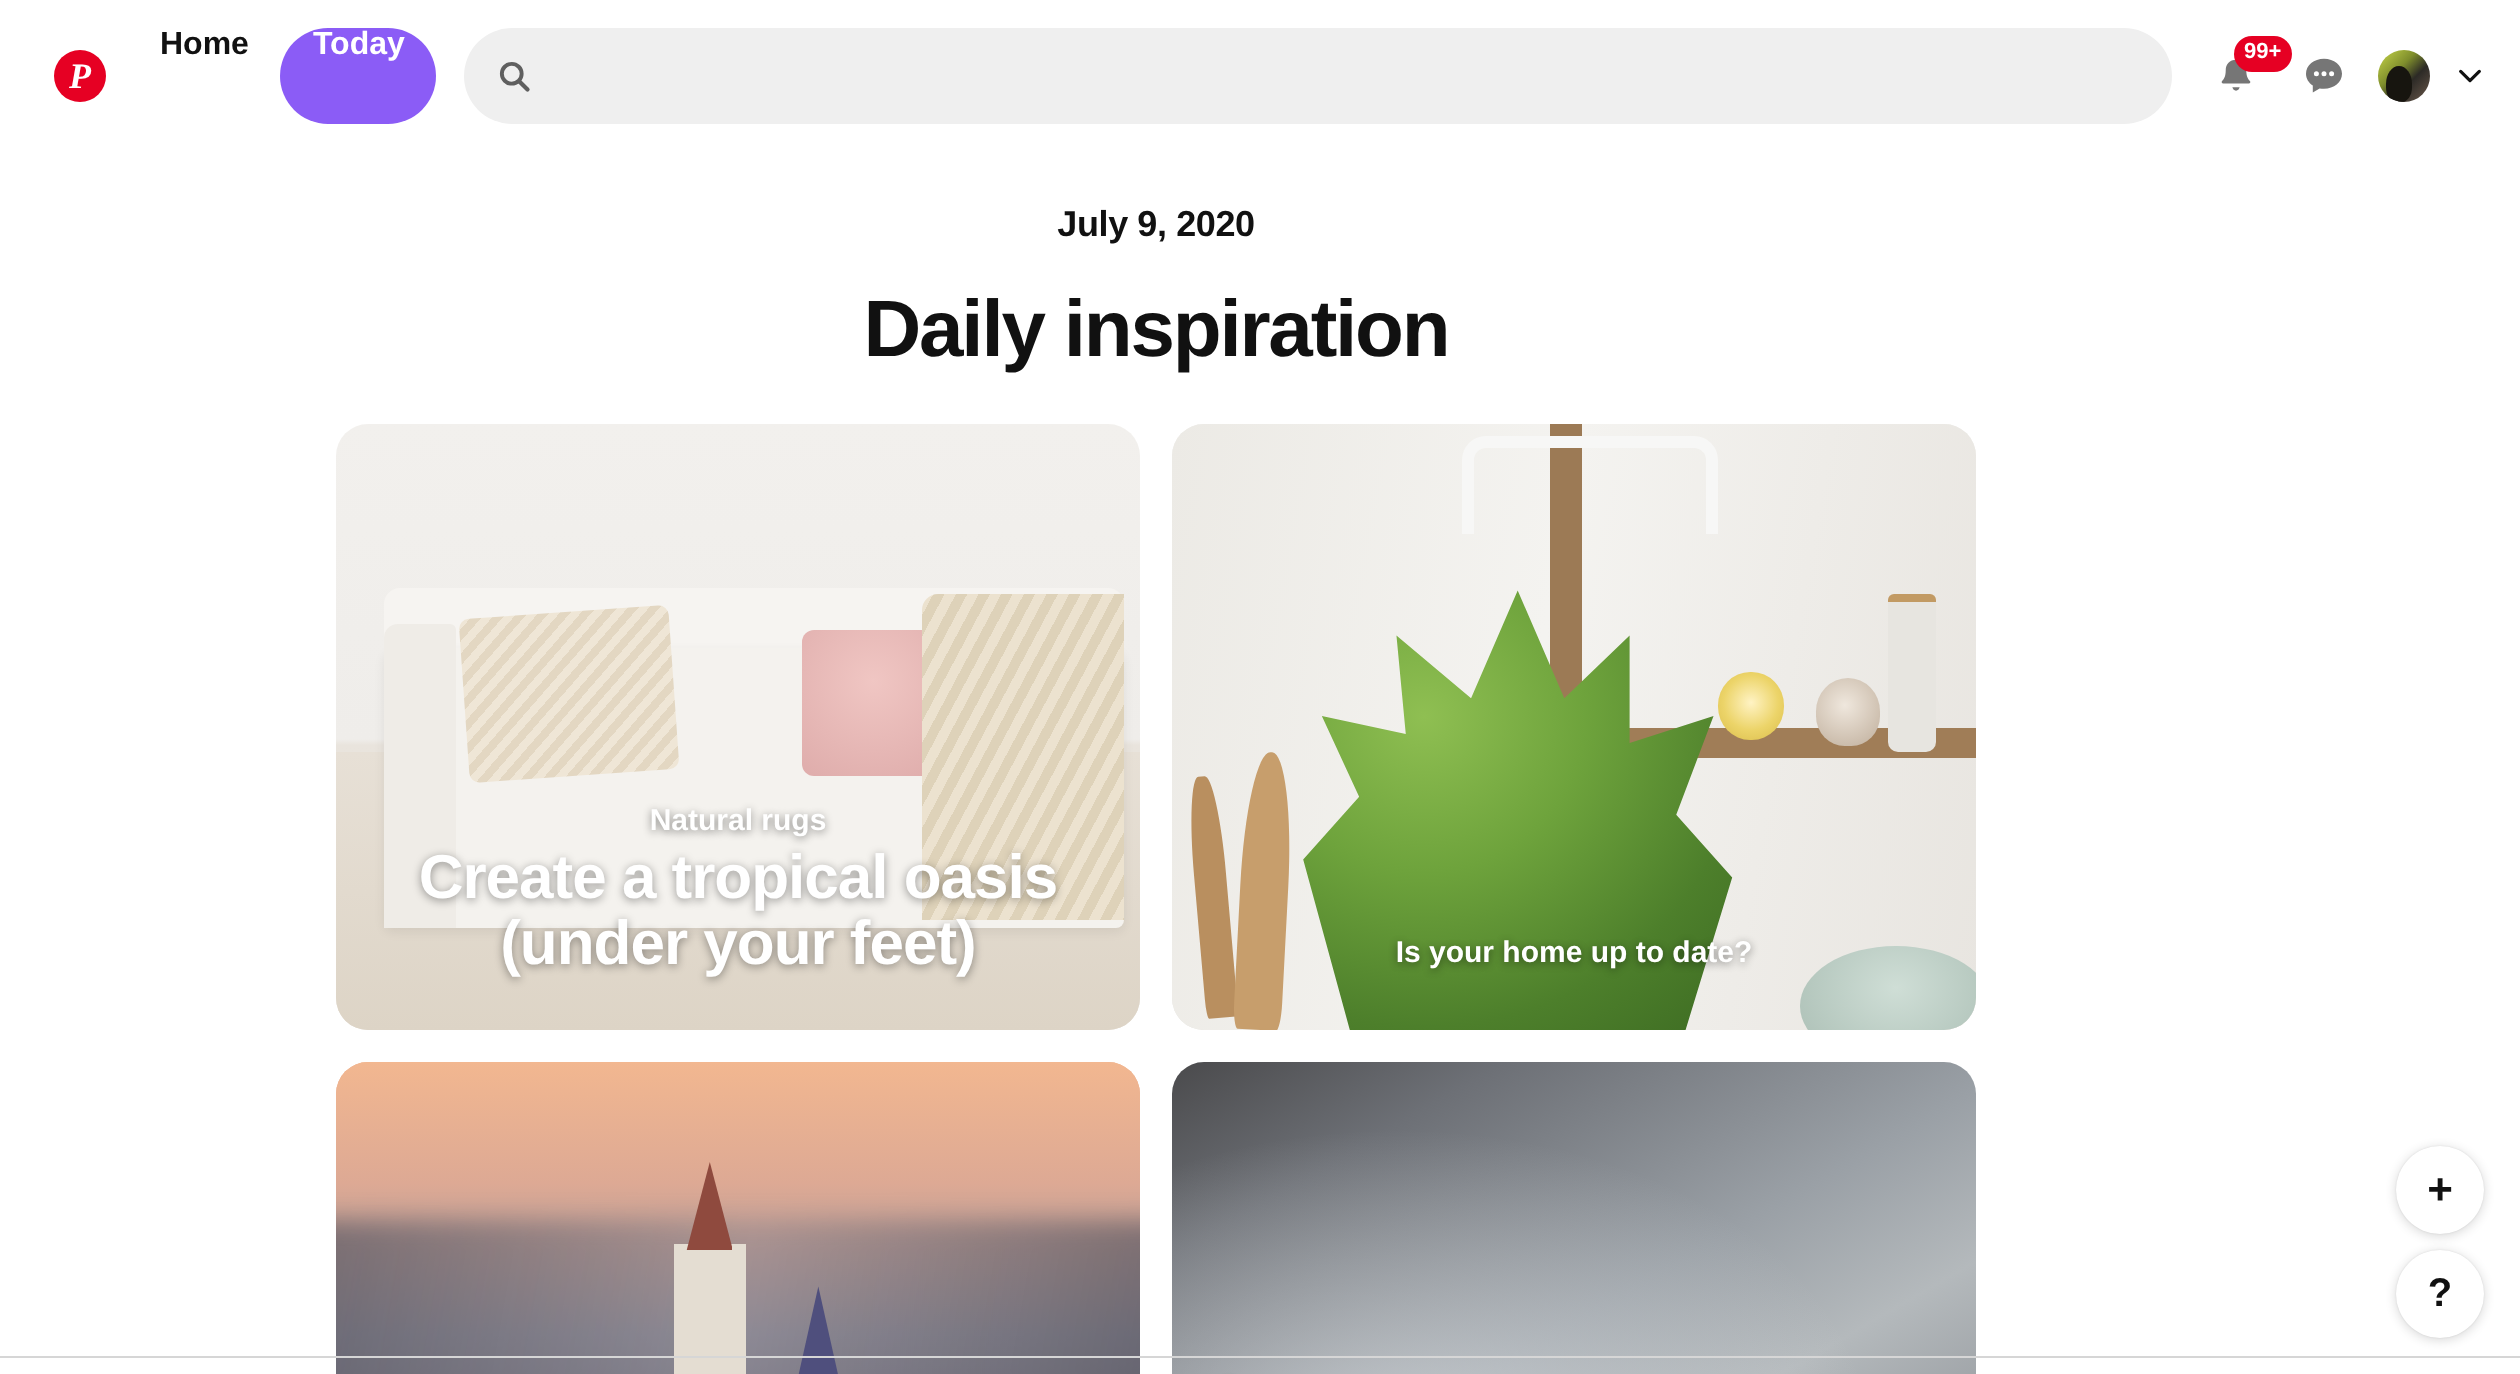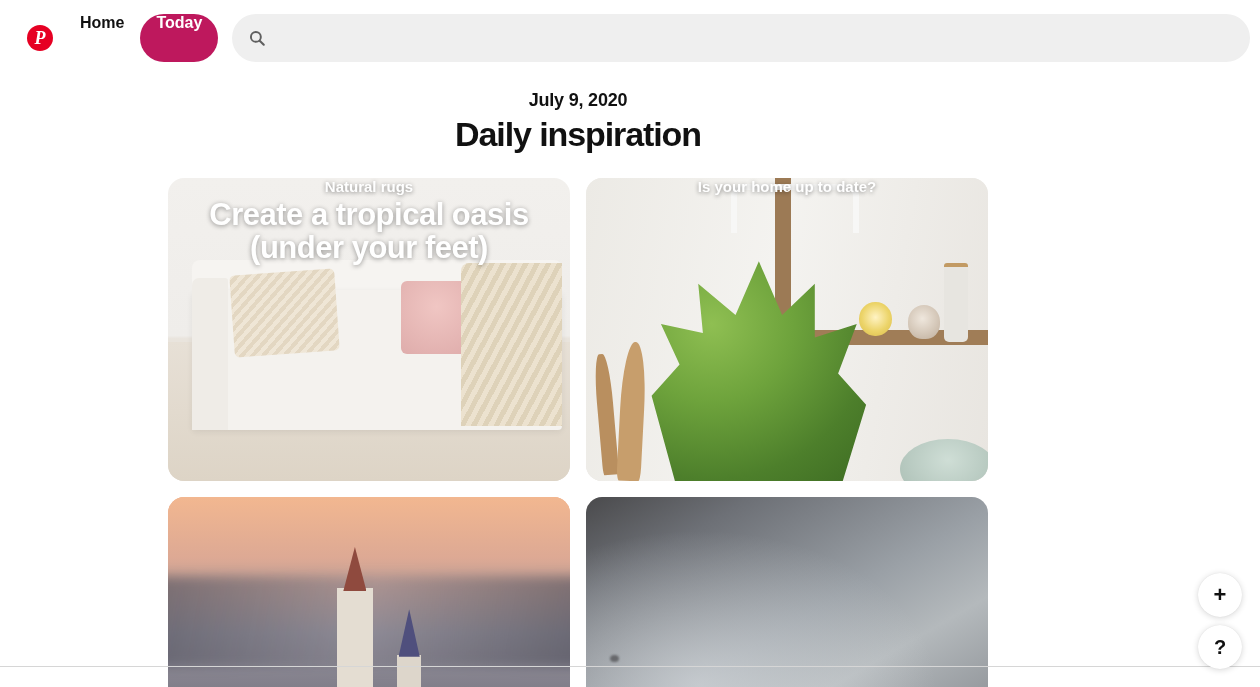--- a/index.html
+++ b/index.html
@@ -29,21 +29,21 @@
     color: #ffffff; font-size: 18px; font-weight: bold;
     font-family: "Liberation Serif", serif; font-style: italic;
     line-height: 1; padding-bottom: 1px;
   }
   .nav-link {
     height: 48px; padding: 0 16px;
     display: flex; align-items: flex-start; justify-content: center;
     font-size: 16px; font-weight: bold; color: #111111;
     border-radius: 24px; cursor: pointer; white-space: nowrap;
   }
-  .nav-link.active { background: #be185d; color: #ffffff; }
+  .nav-link.active { background: #8b5cf6; color: #ffffff; }
 
   .search-wrap {
     flex: 1; margin-left: 14px; margin-right: 10px;
     height: 48px; position: relative;
   }
   .search-box {
     width: 100%; height: 48px;
     background: #efefef; border-radius: 24px;
     display: flex; align-items: center; padding: 0 16px;
     cursor: text;
@@ -76,45 +76,45 @@
     background: linear-gradient(135deg, #c9d84a 0%, #7f8e2c 38%, #2c2a26 62%, #6d5a4c 100%);
   }
   .avatar::after {
     content: ""; position: absolute; left: 4px; top: 8px;
     width: 13px; height: 18px; border-radius: 50% 50% 40% 40%;
     background: #17150f;
   }
   .chev-btn { width: 30px; height: 48px; display: flex; align-items: center; justify-content: center; cursor: pointer; }
 
   
-  .main { position: absolute; top: 64px; left: 0; width: 1156px; height: 611px; }
+  .main { position: absolute; top: 76px; left: 0; width: 1156px; height: 611px; }
   .date-line {
     text-align: center; font-size: 18px; font-weight: bold;
     color: #111111; letter-spacing: -0.2px; padding-top: 26px;
   }
   .page-title {
-    text-align: center; font-size: 34px; font-weight: bold;
-    color: #111111; letter-spacing: -1.1px; margin-top: 4px;
+    text-align: center; font-size: 40px; font-weight: bold;
+    color: #111111; letter-spacing: -1.1px; margin-top: 20px;
   }
 
   .grid {
     width: 820px; margin: 0 auto; margin-top: 24px;
     display: grid;
     grid-template-columns: 402px 402px;
     column-gap: 16px; row-gap: 16px;
   }
   .card {
     position: relative; width: 402px; height: 303px;
     border-radius: 16px; overflow: hidden; cursor: pointer;
   }
   .card-media { position: absolute; inset: 0; }
   .card-overlay {
     position: absolute; left: 0; right: 0; bottom: 0; top: 0;
     display: flex; flex-direction: column; align-items: center;
-    justify-content: flex-start; padding: 0 20px 26px;
+    justify-content: flex-end; padding: 0 20px 26px;
     text-align: center;
   }
   .card-eyebrow {
     color: #ffffff; font-size: 15px; font-weight: bold;
     text-shadow: 0 1px 4px rgba(0,0,0,.45); margin-bottom: 4px;
   }
   .card-heading {
     color: #ffffff; font-size: 31px; font-weight: bold;
     line-height: 1.06; letter-spacing: -0.5px;
     text-shadow: 0 1px 5px rgba(0,0,0,.4);
@@ -193,20 +193,50 @@
 
   <div class="search-wrap">
     <div class="search-box">
       <svg class="search-icon" viewBox="0 0 24 24">
         <circle cx="10.5" cy="10.5" r="6.6" fill="none" stroke="#5f5f5f" stroke-width="2.6"></circle>
         <line x1="15.6" y1="15.6" x2="21" y2="21" stroke="#5f5f5f" stroke-width="2.8" stroke-linecap="round"></line>
       </svg>
     </div>
   </div>
 
+  <div class="hdr-actions">
+
+    <div class="icon-btn">
+      <svg width="22" height="24" viewBox="0 0 24 24">
+        <path d="M12 3.2c-3.4 0-5.6 2.4-5.6 5.6 0 4.2-1.5 5.2-2.1 6.1-.3.5 0 1.2.7 1.2h14c.7 0 1-.7.7-1.2-.6-.9-2.1-1.9-2.1-6.1 0-3.2-2.2-5.6-5.6-5.6z" fill="#767676"></path>
+        <path d="M10 18.2c.3 1.1 1 1.8 2 1.8s1.7-.7 2-1.8z" fill="#767676"></path>
+      </svg>
+      <span class="badge">99+</span>
+    </div>
+
+    <div class="icon-btn">
+      <svg width="24" height="24" viewBox="0 0 24 24">
+        <path d="M12 3.4c-5 0-9 3.3-9 7.5 0 2.4 1.3 4.5 3.4 5.9v3.5l3.4-2.1c.7.1 1.4.2 2.2.2 5 0 9-3.3 9-7.5s-4-7.5-9-7.5z" fill="#767676"></path>
+        <circle cx="8.2" cy="10.9" r="1.25" fill="#ffffff"></circle>
+        <circle cx="12" cy="10.9" r="1.25" fill="#ffffff"></circle>
+        <circle cx="15.8" cy="10.9" r="1.25" fill="#ffffff"></circle>
+      </svg>
+    </div>
+
+    <div class="avatar-btn">
+      <div class="avatar"></div>
+    </div>
+
+    <div class="chev-btn">
+      <svg width="16" height="16" viewBox="0 0 24 24">
+        <path d="M5 8.5 L12 15.5 L19 8.5" fill="none" stroke="#111111" stroke-width="2.4" stroke-linecap="round" stroke-linejoin="round"></path>
+      </svg>
+    </div>
+
+  </div>
 </div>
 
 <div class="main">
 
   <div class="date-line">July 9, 2020</div>
   <div class="page-title">Daily inspiration</div>
 
   <div class="grid">
 
     <div class="card">

